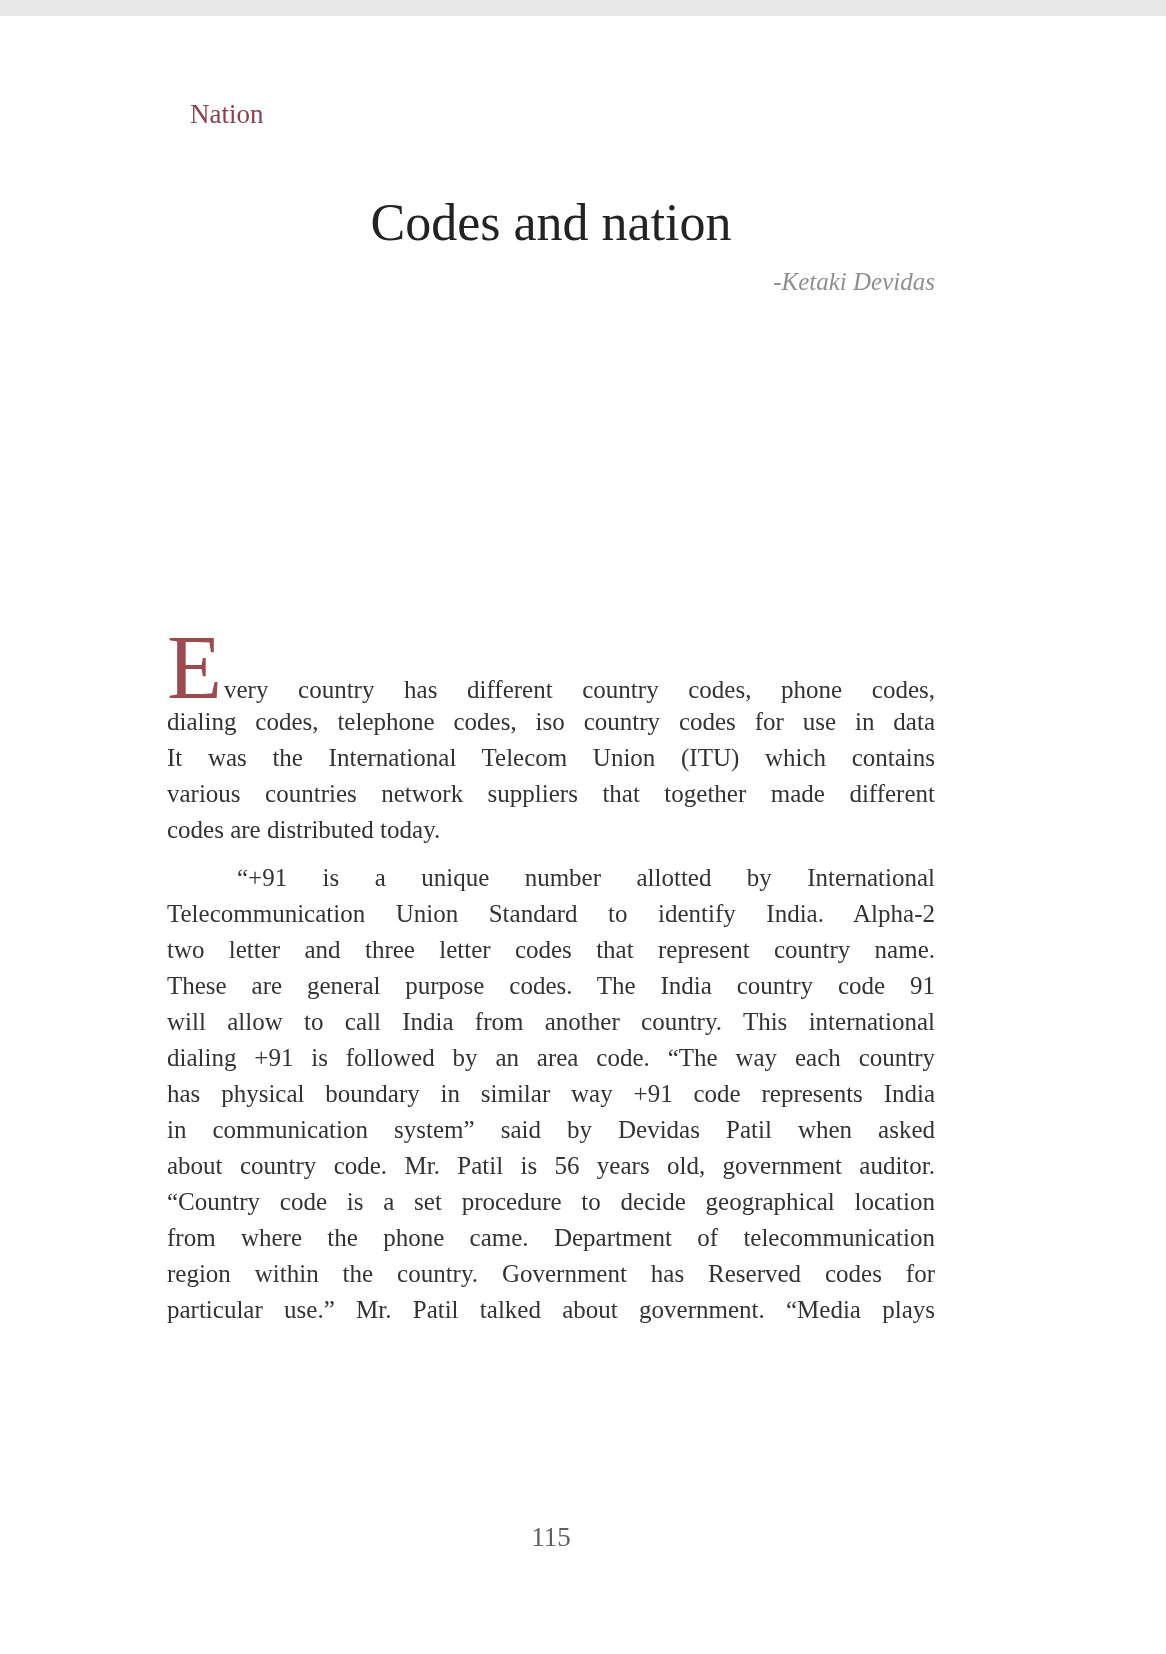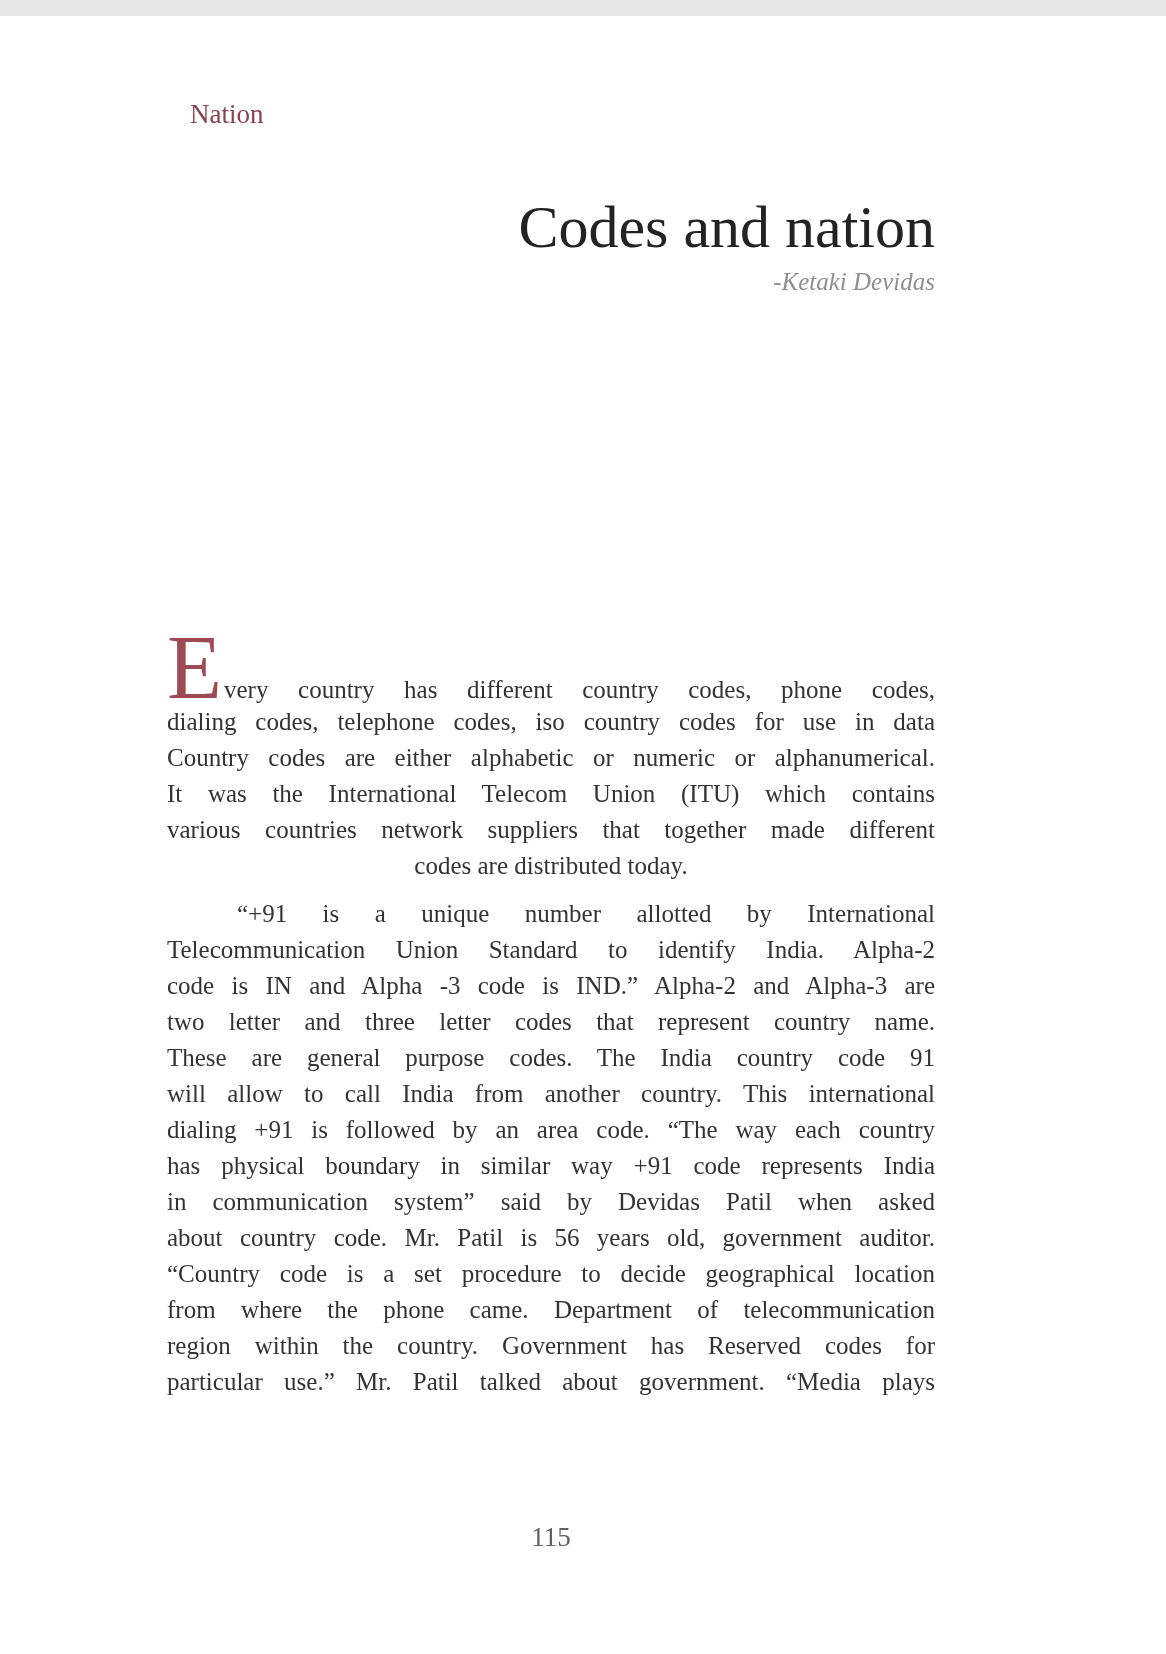--- a/index.html
+++ b/index.html
@@ -7,32 +7,32 @@
     position:relative; width:1166px; height:1654px; margin:16px auto;
     background:#ffffff; overflow:hidden;
     font-family:"Liberation Serif", serif;
   }
   .kicker {
     position:absolute; left:190px; top:82px;
     font-size:27px; line-height:1.2; color:#8b4150;
   }
   .title {
     position:absolute; left:167px; top:178px; width:768px;
-    text-align:right; font-size:60px; line-height:1.1; color:#232323;
+    text-align:center; font-size:52px; line-height:1.1; color:#232323;
   }
   .author {
     position:absolute; left:167px; top:252px; width:768px;
     text-align:right; font-style:italic; font-size:25px; color:#8f8f8f;
   }
   .body-text {
     position:absolute; left:167px; top:652px; width:768px;
     font-size:25px; color:#333333;
   }
   .para + .para { margin-top:12px; }
-  .line { line-height:36px; height:36px; text-align:center; white-space:normal; }
+  .line { line-height:36px; height:36px; text-align:left; white-space:normal; }
   .line.just { text-align:justify; text-align-last:justify; }
   .dropcap {
     font-size:90px; line-height:0; color:#9d4a52; padding-right:2px;
   }
   .tab { display:inline-block; width:70px; height:1px; }
   .pagenum {
     position:absolute; left:167px; top:1506px; width:768px;
     text-align:center; font-size:27px; color:#5f5f5f;
   }
 </style>
@@ -40,29 +40,27 @@
 <body>
 
 <div class="page" style="background: rgb(255, 255, 255);">
   <div class="kicker" style="color: rgb(139, 65, 80);">Nation</div>
   <div class="title" style="color: rgb(35, 35, 35);">Codes and nation</div>
   <div class="author" style="color: rgb(143, 143, 143);">-Ketaki Devidas</div>
   <div class="body-text" style="color: rgb(51, 51, 51);">
       <div class="para">
         <div class="line just"><span class="dropcap" style="color: rgb(157, 74, 82);">E</span>very country has different country codes, phone codes,</div>
         <div class="line just">dialing codes, telephone codes, iso country codes for use in data</div>
-        <div class="line just">Country codes are either alphabetic or numeric or alphanumerical.</div>
         <div class="line just">It was the International Telecom Union (ITU) which contains</div>
         <div class="line just">various countries network suppliers that together made different</div>
         <div class="line">codes are distributed today.</div>
       </div>
       <div class="para">
         <div class="line just"><span class="tab"></span>“+91 is a unique number allotted by International</div>
         <div class="line just">Telecommunication Union Standard to identify India. Alpha-2</div>
-        <div class="line just">code is IN and Alpha -3 code is IND.” Alpha-2 and Alpha-3 are</div>
         <div class="line just">two letter and three letter codes that represent country name.</div>
         <div class="line just">These are general purpose codes. The India country code 91</div>
         <div class="line just">will allow to call India from another country. This international</div>
         <div class="line just">dialing +91 is followed by an area code. “The way each country</div>
         <div class="line just">has physical boundary in similar way +91 code represents India</div>
         <div class="line just">in communication system” said by Devidas Patil when asked</div>
         <div class="line just">about country code. Mr. Patil is 56 years old, government auditor.</div>
         <div class="line just">“Country code is a set procedure to decide geographical location</div>
         <div class="line just">from where the phone came. Department of telecommunication</div>
         <div class="line just">region within the country. Government has Reserved codes for</div>

